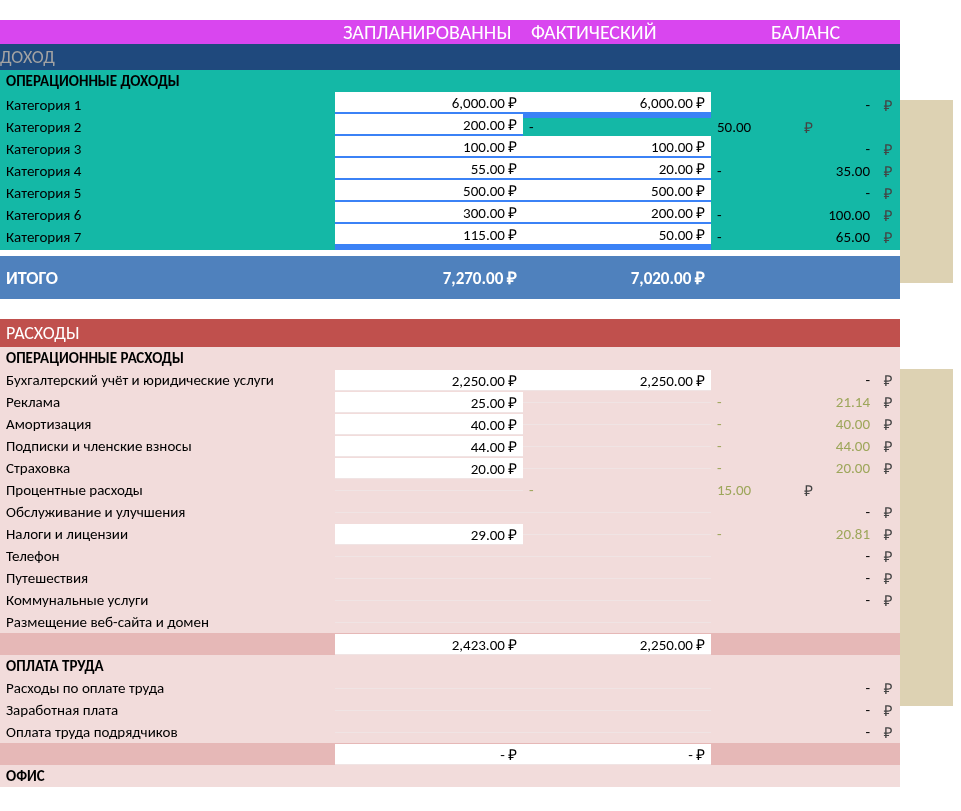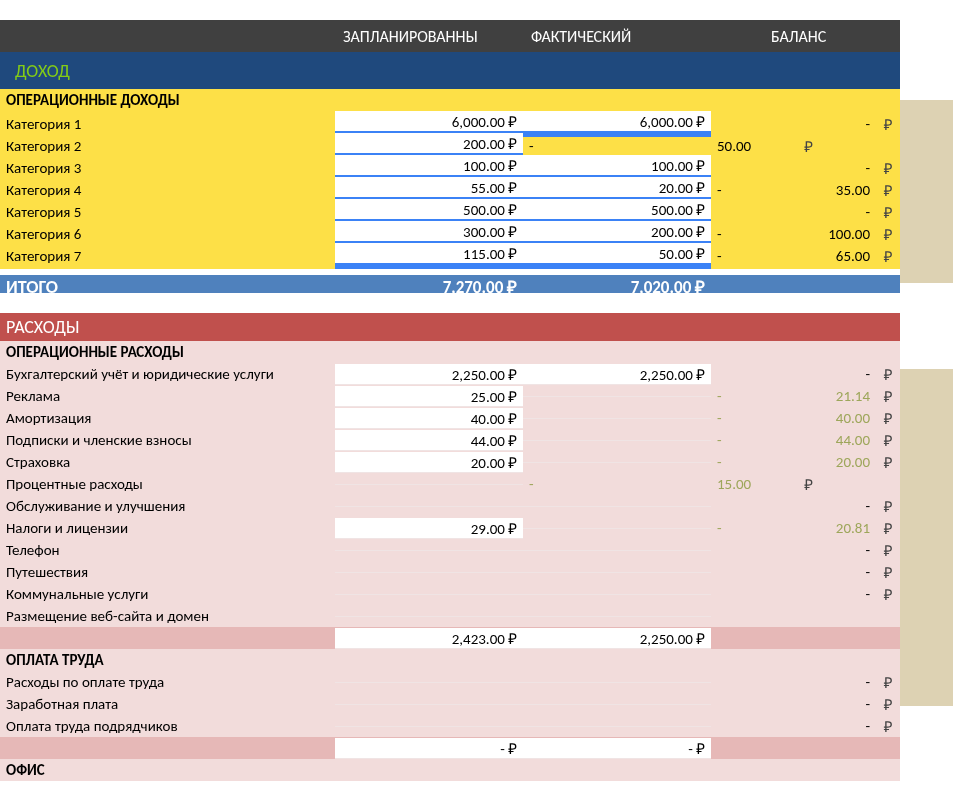--- a/index.html
+++ b/index.html
@@ -30,45 +30,45 @@
     height: 22px;
   }
   .row > div { padding: 0 6px; }
   .label { text-align: left; white-space: nowrap; overflow: hidden; }
   .num   { text-align: right; white-space: nowrap; }
   .sign  { text-align: left;  white-space: nowrap; padding:0 0 0 6px;}
   .bal   { text-align: right; white-space: nowrap; }
   .rub   { text-align: center; white-space: nowrap; font-weight: normal;}
 
   .hdr-gold {
-    background: #404040;
+    background: #d946ef;
     color: #ffffff;
-    height: 32px;
-    font-size: 16px;
+    height: 24px;
+    font-size: 20px;
   }
   .hdr-gold .num, .hdr-gold .bal { text-align: left; padding-left: 8px;}
   .hdr-gold .bal { text-align: left; padding-left: 30px;}
 
   .band-navy {
     background: #1f497d;
-    color: #84cc16;
-    height: 37px;
+    color: #a3a3a3;
+    height: 26px;
     font-size: 18px;
-    padding-left: 15px;
+    padding-left: 0;
     display:flex; align-items:center;
   }
-  .blue-soft { background: #fde047; }
+  .blue-soft { background: #14b8a6; }
   .blue-soft .num { background: #ffffff; border-bottom: 6px solid #3b82f6;}
   .blue-soft .rub { color:#444; }
 
   .itogo {
     background: #4f81bd;
     color: #ffffff;
     font-weight: bold;
-    height: 18px;
+    height: 43px;
     font-size: 17px;
   }
   .itogo .label { font-size:18px;}
 
   .band-red {
     background: #c0504d;
     color: #ffffff;
     height: 28px;
     font-size: 18px;
     padding-left: 6px;

